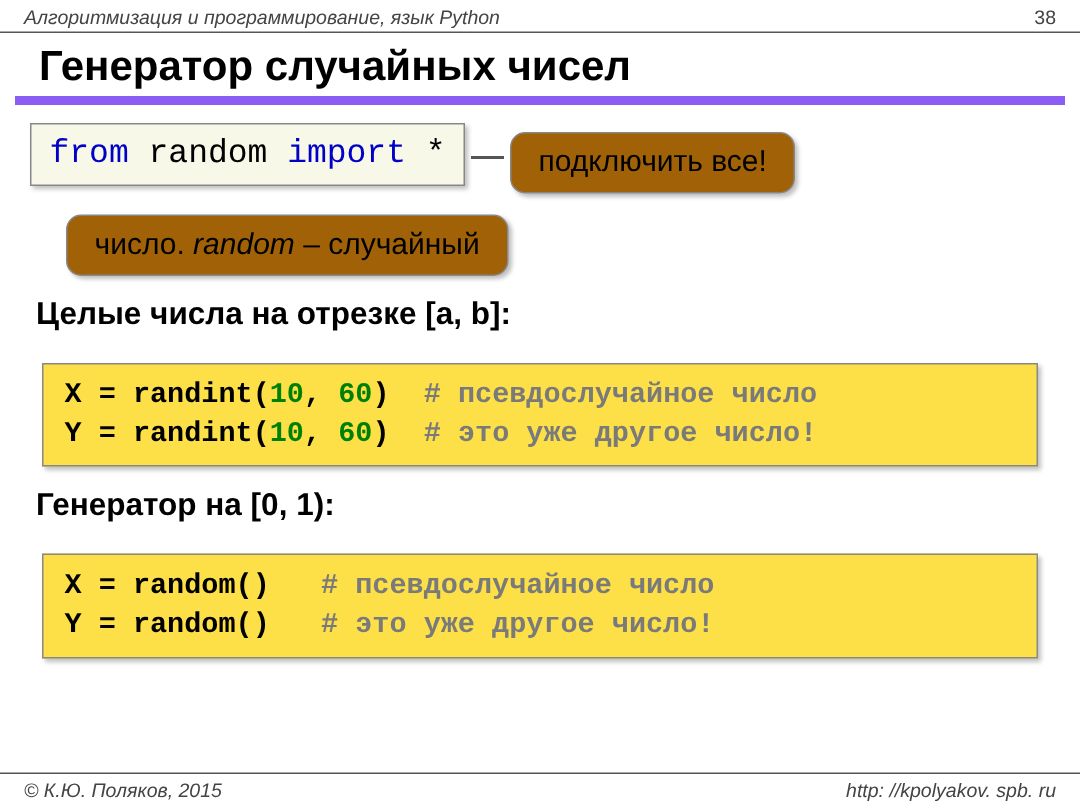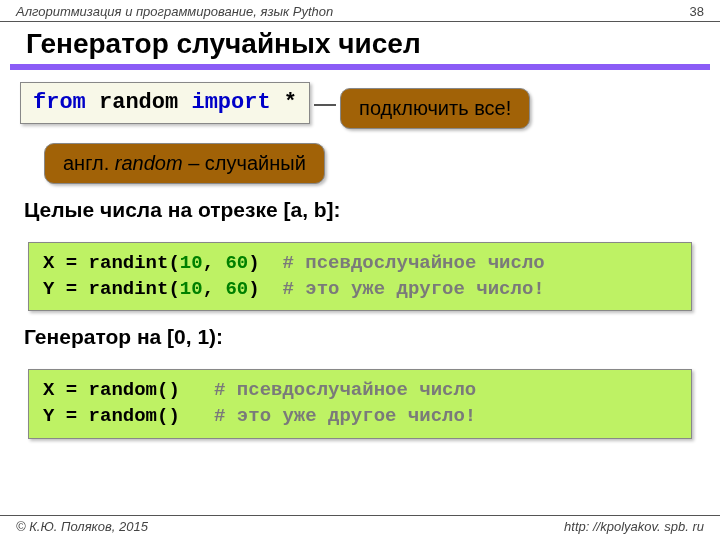--- a/index.html
+++ b/index.html
@@ -36,21 +36,21 @@
     gap: 4px;
     position: relative;
   }
   .codebox1 {
     background: #f8f8e8;
     border: 1px solid #888;
     box-shadow: 2px 2px 3px rgba(0,0,0,.25);
     padding: 6px 12px;
     font-family: "Courier New", monospace;
     font-size: 22px;
-    font-weight: bold;
+    font-weight: normal;
     white-space: pre;
     line-height: 1.25;
   }
   .kw-blue { color: #0000c8; }
   .callout {
     background: #a16207;
     border: 1px solid #888;
     border-radius: 10px;
     box-shadow: 2px 2px 3px rgba(0,0,0,.25);
     padding: 8px 18px;
@@ -64,21 +64,21 @@
     margin: 14px 0 0 44px;
     display: inline-block;
   }
   .section {
     font-size: 21px;
     font-weight: bold;
     padding: 14px 24px 20px 24px;
   }
   .codeblock {
     margin: 0 28px;
-    background: #bef264;
+    background: #fde047;
     border: 1px solid #888;
     box-shadow: 2px 2px 3px rgba(0,0,0,.25);
     padding: 8px 14px;
     font-family: "Courier New", monospace;
     font-size: 19px;
     font-weight: bold;
     white-space: pre;
     line-height: 1.35;
   }
   .num-green { color: #008000; }
@@ -110,21 +110,21 @@
 
 <div class="title">Генератор случайных чисел</div>
 
 <div class="row1">
   <div class="codebox1"><span class="kw-blue">from</span><span> random </span><span class="kw-blue">import</span><span> *</span></div>
   <div class="connector"></div>
   <div class="callout right">подключить все!</div>
 </div>
 
 <div class="callout below">
-  <span>англ. </span><span class="ital">random</span><span> – случайный</span>
+  <span>число. </span><span class="ital">random</span><span> – случайный</span>
 </div>
 
 <div class="section">Целые числа на отрезке [a, b]:</div>
 <div class="codeblock"><span>X = randint(</span><span class="num-green">10</span><span>, </span><span class="num-green">60</span><span>)  </span><span class="comment"># псевдослучайное число</span>
 <span>Y = randint(</span><span class="num-green">10</span><span>, </span><span class="num-green">60</span><span>)  </span><span class="comment"># это уже другое число!</span></div>
 
 <div class="section">Генератор на [0, 1):</div>
 <div class="codeblock"><span>X = random()   </span><span class="comment"># псевдослучайное число</span>
 <span>Y = random()   </span><span class="comment"># это уже другое число!</span></div>
 

